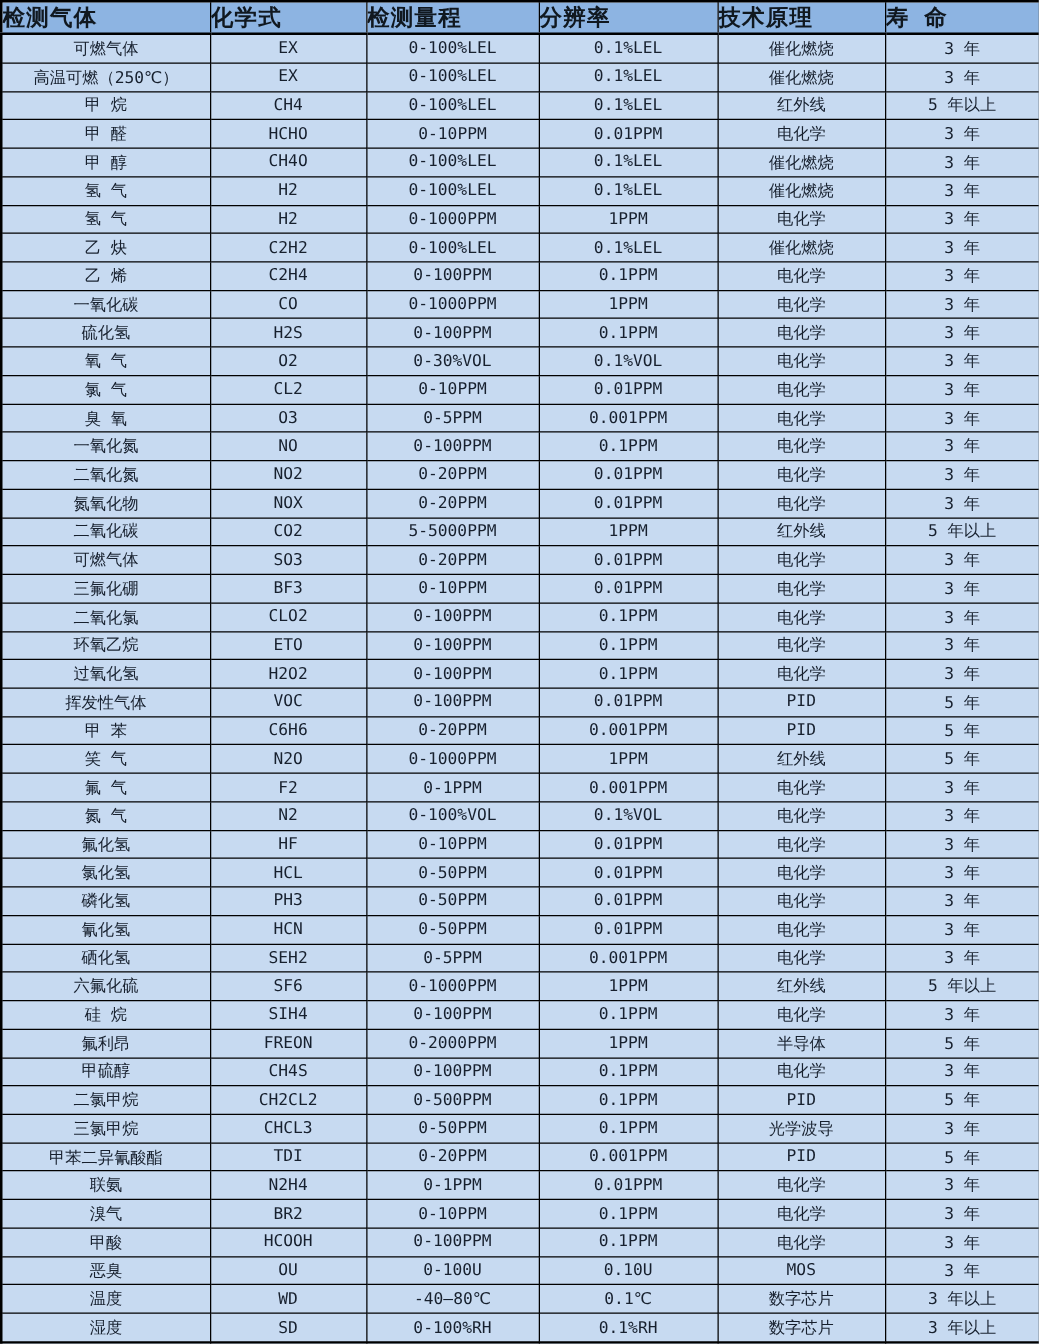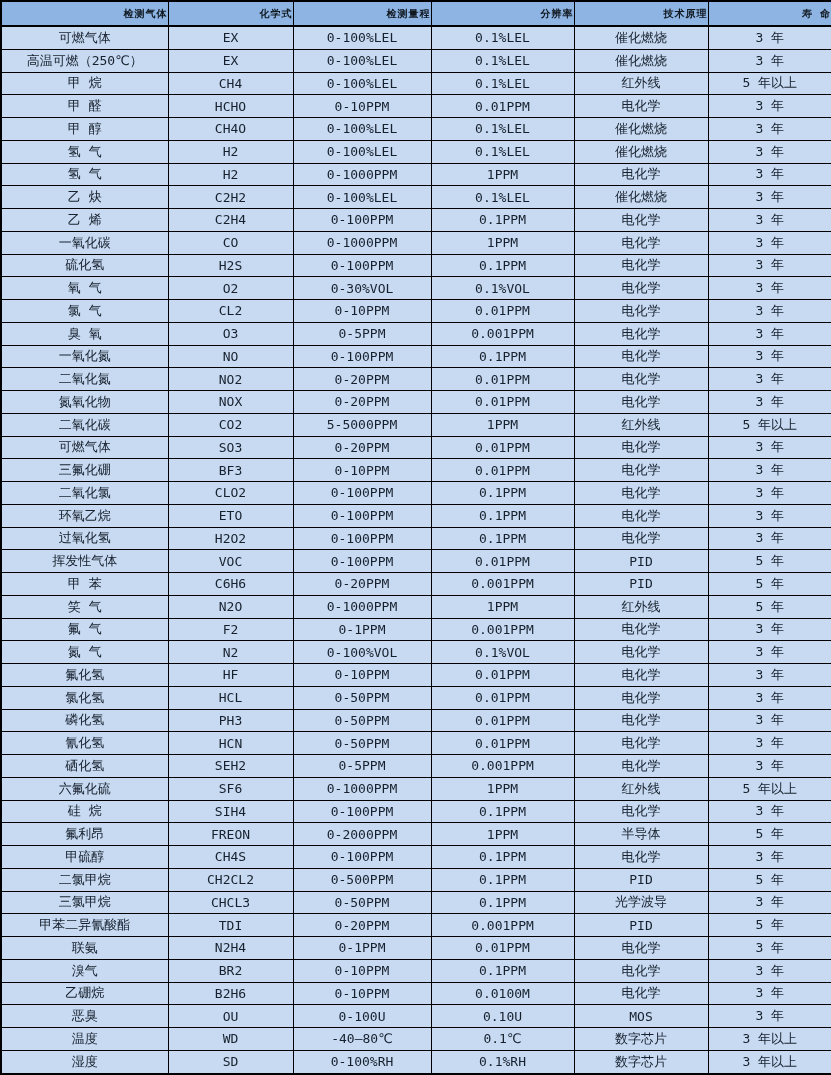--- a/index.html
+++ b/index.html
@@ -17,27 +17,27 @@
     height: 1075px;
     border-collapse: collapse;
     table-layout: fixed;
     background: #c7daf1;
     border: 2px solid #000000;
     font-family: "DejaVu Sans Mono", "DejaVu Sans", "Liberation Sans", sans-serif;
   }
   table.spec-table th {
     background: #8db4e2;
     color: #101820;
-    font-size: 10px;
+    font-size: 18px;
     font-weight: bold;
     height: 23px;
     border: 1px solid #000000;
     border-bottom: 2px solid #000000;
     padding: 0;
-    text-align: right;
+    text-align: left;
     letter-spacing: 1px;
     white-space: nowrap;
     overflow: hidden;
     margin-top: 20px;
   }
   table.spec-table td {
     background: #c7daf1;
     color: #17202e;
     font-size: 13px;
     border: 1px solid #000000;
@@ -407,24 +407,24 @@
       </tr>
       <tr>
         <td>溴气</td>
         <td>BR2</td>
         <td>0-10PPM</td>
         <td>0.1PPM</td>
         <td>电化学</td>
         <td>3 年</td>
       </tr>
       <tr>
-        <td>乙硼烷</td>
-        <td>B2H6</td>
-        <td>0-10PPM</td>
-        <td>0.0100M</td>
+        <td>甲酸</td>
+        <td>HCOOH</td>
+        <td>0-100PPM</td>
+        <td>0.1PPM</td>
         <td>电化学</td>
         <td>3 年</td>
       </tr>
       <tr>
         <td>恶臭</td>
         <td>OU</td>
         <td>0-100U</td>
         <td>0.10U</td>
         <td>MOS</td>
         <td>3 年</td>

